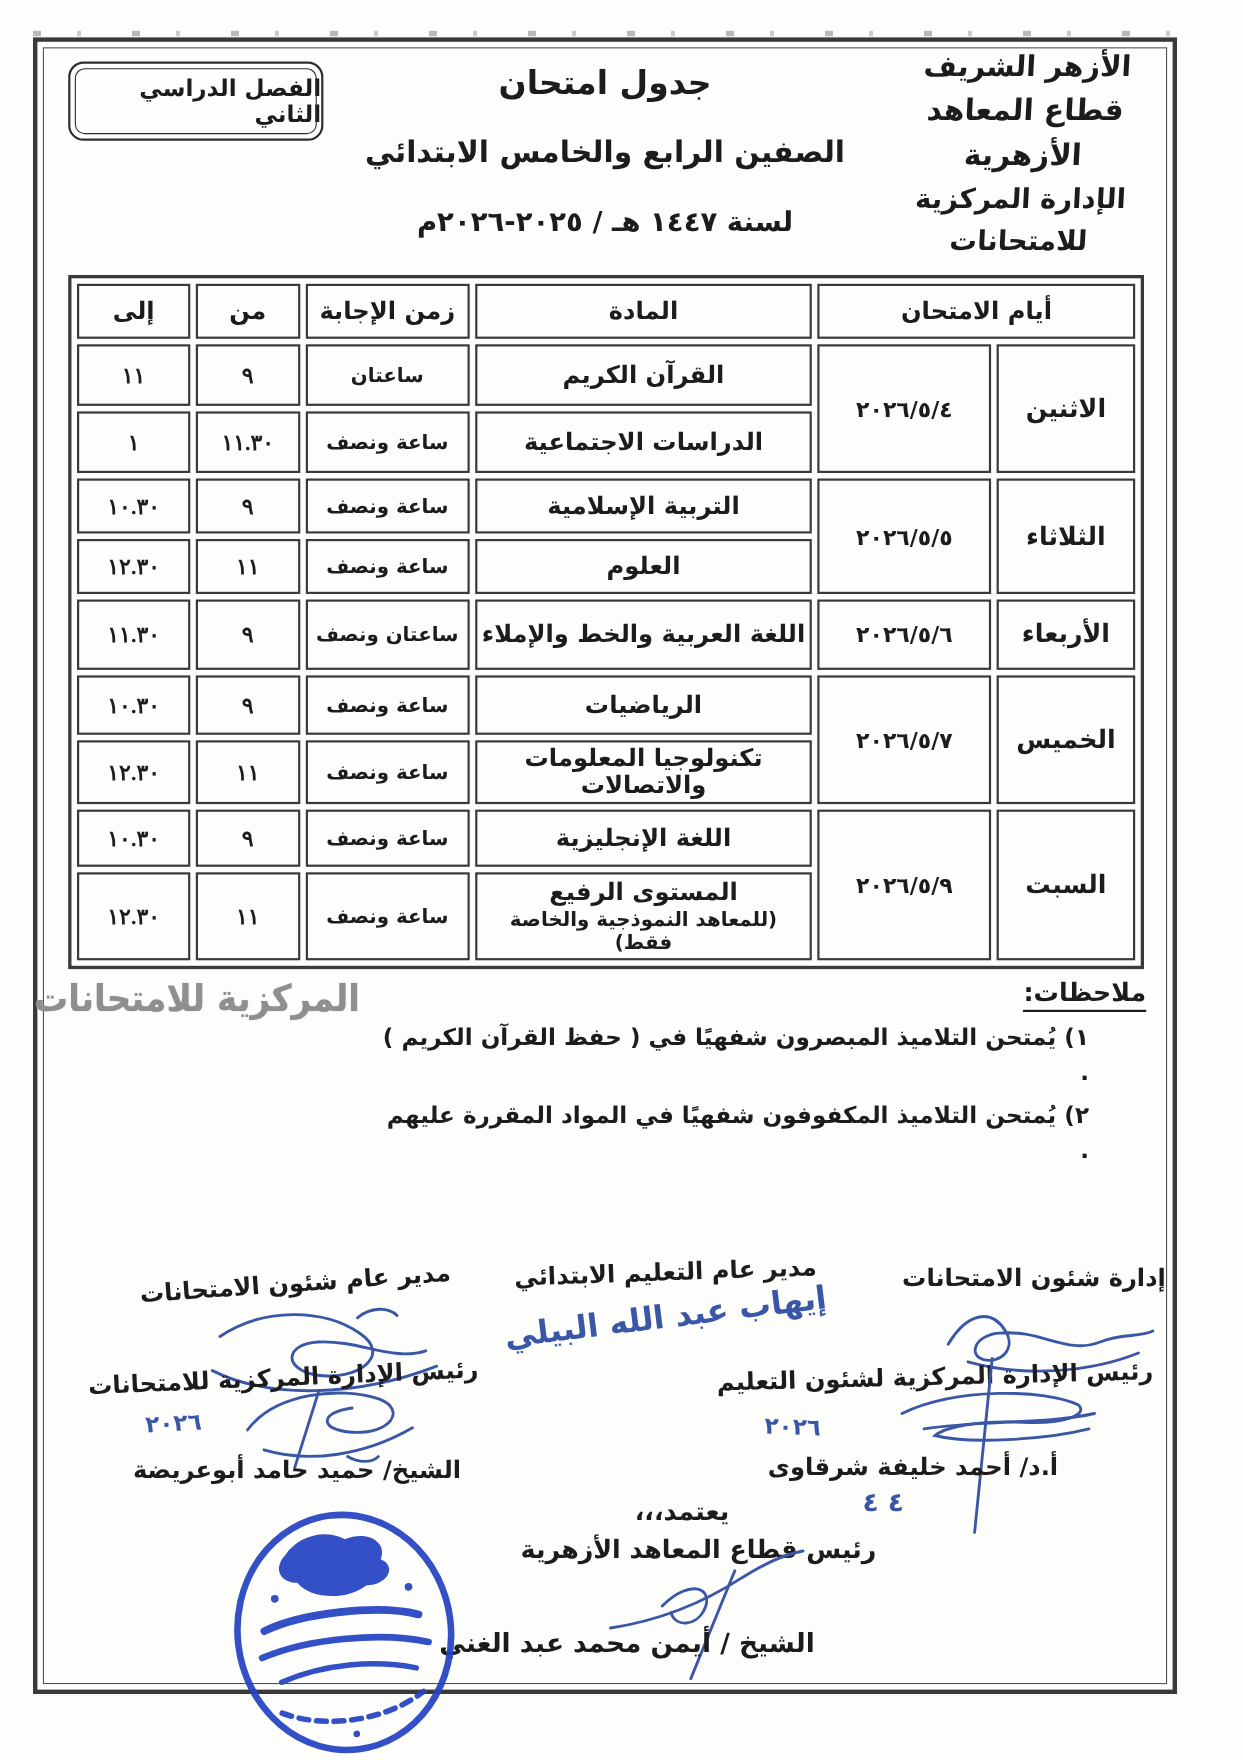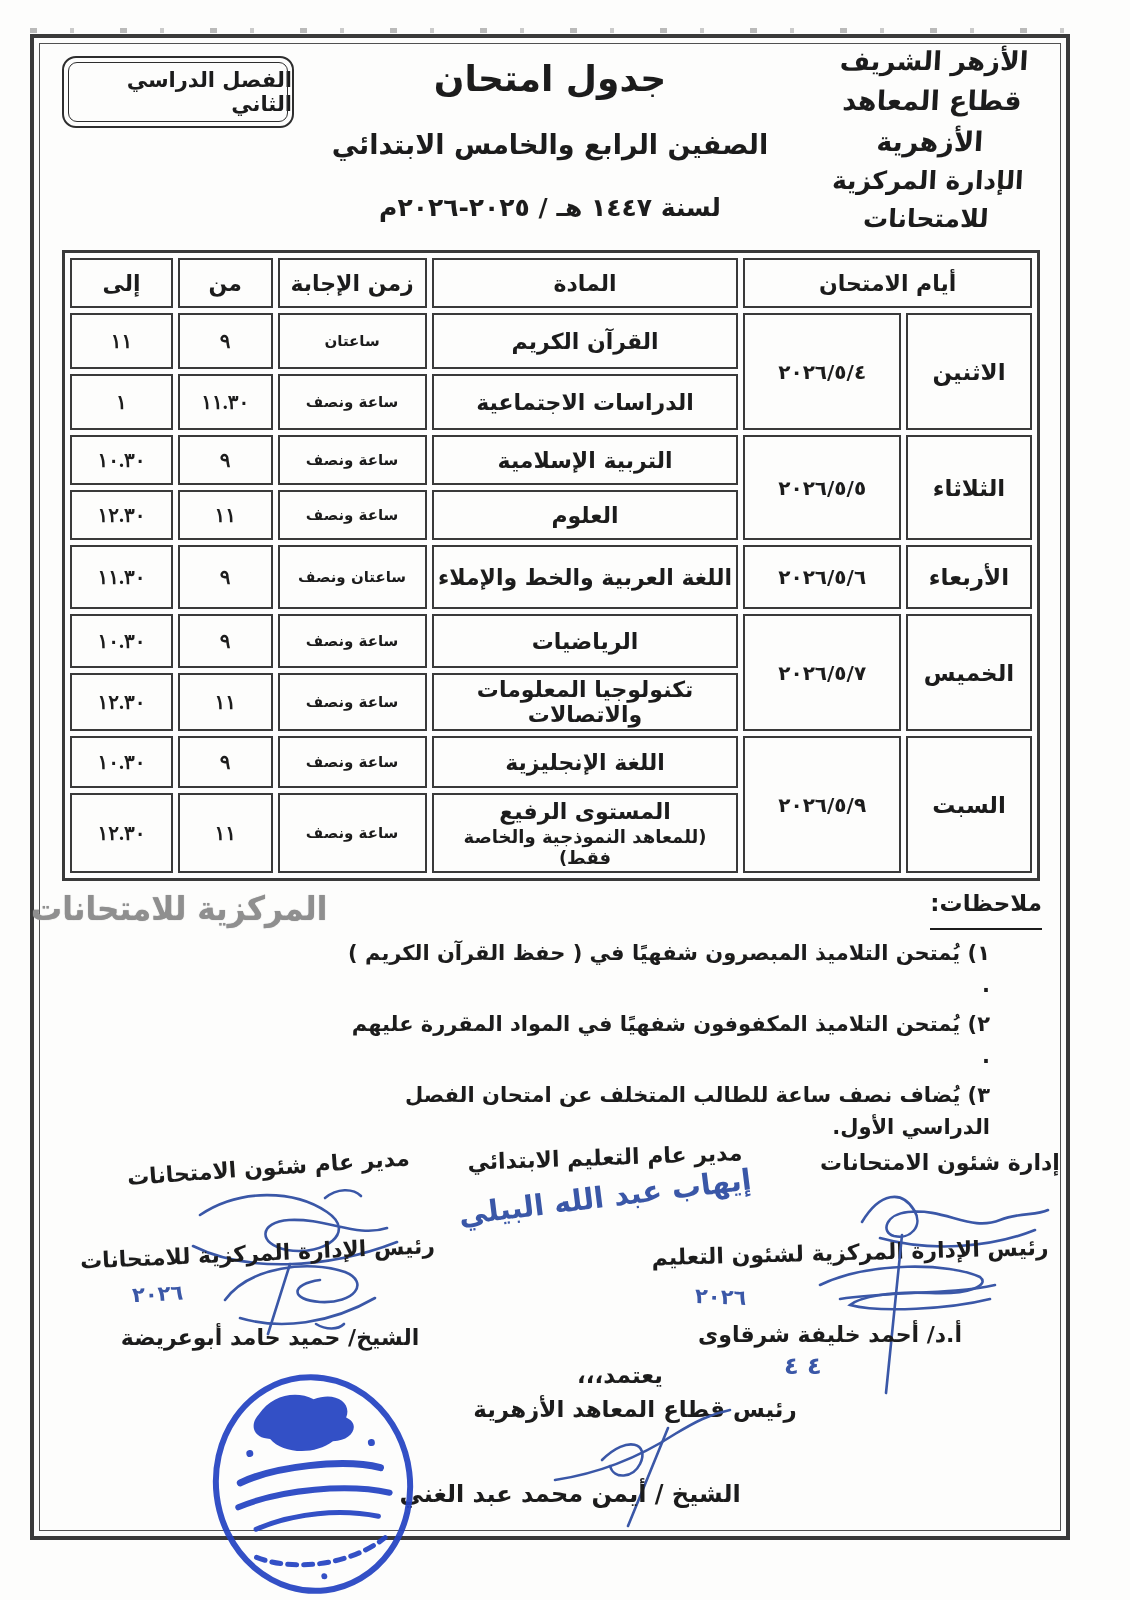--- a/index.html
+++ b/index.html
@@ -35,21 +35,21 @@
   .org-block{
     position:absolute;left:790px;top:42px;width:280px;text-align:center;
     font-weight:bold;line-height:1.5;transform:skewX(-3deg);
   }
   .org-l1{font-size:26px;}
   .org-l2{font-size:27px;}
   .org-l3{font-size:25px;letter-spacing:-1px;}
   .doc-titles{
     position:absolute;left:310px;top:58px;width:480px;text-align:center;font-weight:bold;
   }
-  .doc-t1{font-size:36px;}
+  .doc-t1{font-size:30px;}
   .doc-t2{font-size:27px;margin-top:30px;}
   .doc-t3{font-size:25px;margin-top:33px;letter-spacing:1px;}
   
   table.exam{
     position:absolute;right:90px;top:250px;width:978px;
     border-collapse:separate;border-spacing:5px;table-layout:fixed;
     border:3px solid #3a3a3a;background:#fefefe;
   }
   table.exam th,table.exam td{
     border:2.5px solid #3a3a3a;text-align:center;vertical-align:middle;
@@ -57,33 +57,33 @@
   }
   tr.h-hd{height:50px;}
   tr.r56{height:56px;} tr.r50{height:50px;} tr.r64{height:64px;}
   tr.r54{height:54px;} tr.r52{height:52px;} tr.r80{height:80px;}
   .col-day{width:120px;} .col-date{width:150px;} .col-subj{width:292px;}
   .col-dur{width:142px;} .col-from{width:90px;} .col-to{width:98px;}
   th.hdr{font-size:22px;}
   td.day{font-size:23px;}
   td.date{font-size:20px;letter-spacing:.5px;}
   td.subj{font-size:22px;}
-  td.dur{font-size:15px;}
+  td.dur{font-size:18px;}
   td.num{font-size:20px;font-family:Liberation Serif, serif;}
   .subj-note{display:block;font-size:18px;margin-top:2px;}
   
   .watermark{
     position:absolute;left:31px;top:890px;direction:rtl;
     font-size:31px;font-weight:900;color:#8f8f8f;
     transform:scaleY(1.08);letter-spacing:0;
     text-shadow:0 0 1px #a8a8a8;white-space:nowrap;
   }
   
   .notes{position:absolute;right:88px;top:890px;width:700px;text-align:right;font-weight:bold;}
-  .notes-title{display:inline-block;font-size:23px;border-bottom:2px solid #1c1c1c;padding-bottom:12px;}
+  .notes-title{display:inline-block;font-size:23px;border-bottom:2px solid #1c1c1c;padding-bottom:2px;}
   .note-item{font-size:21px;margin:8px 52px 0 0;line-height:1.5;}
   
   .sig-title{position:absolute;font-size:22px;font-weight:bold;text-align:center;white-space:nowrap;}
   .sig-name{position:absolute;font-size:22px;font-weight:bold;text-align:center;white-space:nowrap;}
   .hand{color:#3a57a7;font-weight:bold;}
   .hand-name{
     position:absolute;left:455px;top:1180px;width:300px;text-align:center;
     font-size:29px;transform:rotate(-7deg);letter-spacing:1px;white-space:nowrap;
   }
   .year-mark{position:absolute;font-size:21px;letter-spacing:5px;white-space:nowrap;}
@@ -204,21 +204,20 @@
     </tr>
   </tbody>
 </table>
 
 <div class="watermark">المركزية للامتحانات</div>
 
 <div class="notes">
   <span class="notes-title">ملاحظات:</span>
   <div class="note-item">١) يُمتحن التلاميذ المبصرون شفهيًا في ( حفظ القرآن الكريم ) .</div>
   <div class="note-item">٢) يُمتحن التلاميذ المكفوفون شفهيًا في المواد المقررة عليهم .</div>
-  <div class="note-item">٣) يُضاف نصف ساعة للطالب المتخلف عن امتحان الفصل الدراسي الأول.</div>
 </div>
 
 <div class="sig-title" style="left:820px;top:1150px;width:240px;">إدارة شئون الامتحانات</div>
 <svg class="sig" style="left:850px;top:1180px;" width="210" height="70" viewBox="0 0 210 70">
   <path d="M12 42 C 30 12, 52 10, 64 30 C 74 46, 60 60, 44 56 C 30 52, 36 34, 58 32 C 96 28, 120 52, 150 40 C 170 32, 186 36, 198 30"></path>
   <path d="M30 58 C 80 72, 140 68, 185 50"></path>
 </svg>
 
 <div class="sig-title" style="left:455px;top:1145px;width:300px;transform:rotate(-2deg);">مدير عام التعليم الابتدائي</div>
 <div class="hand hand-name">إيهاب عبد الله البيلي</div>

